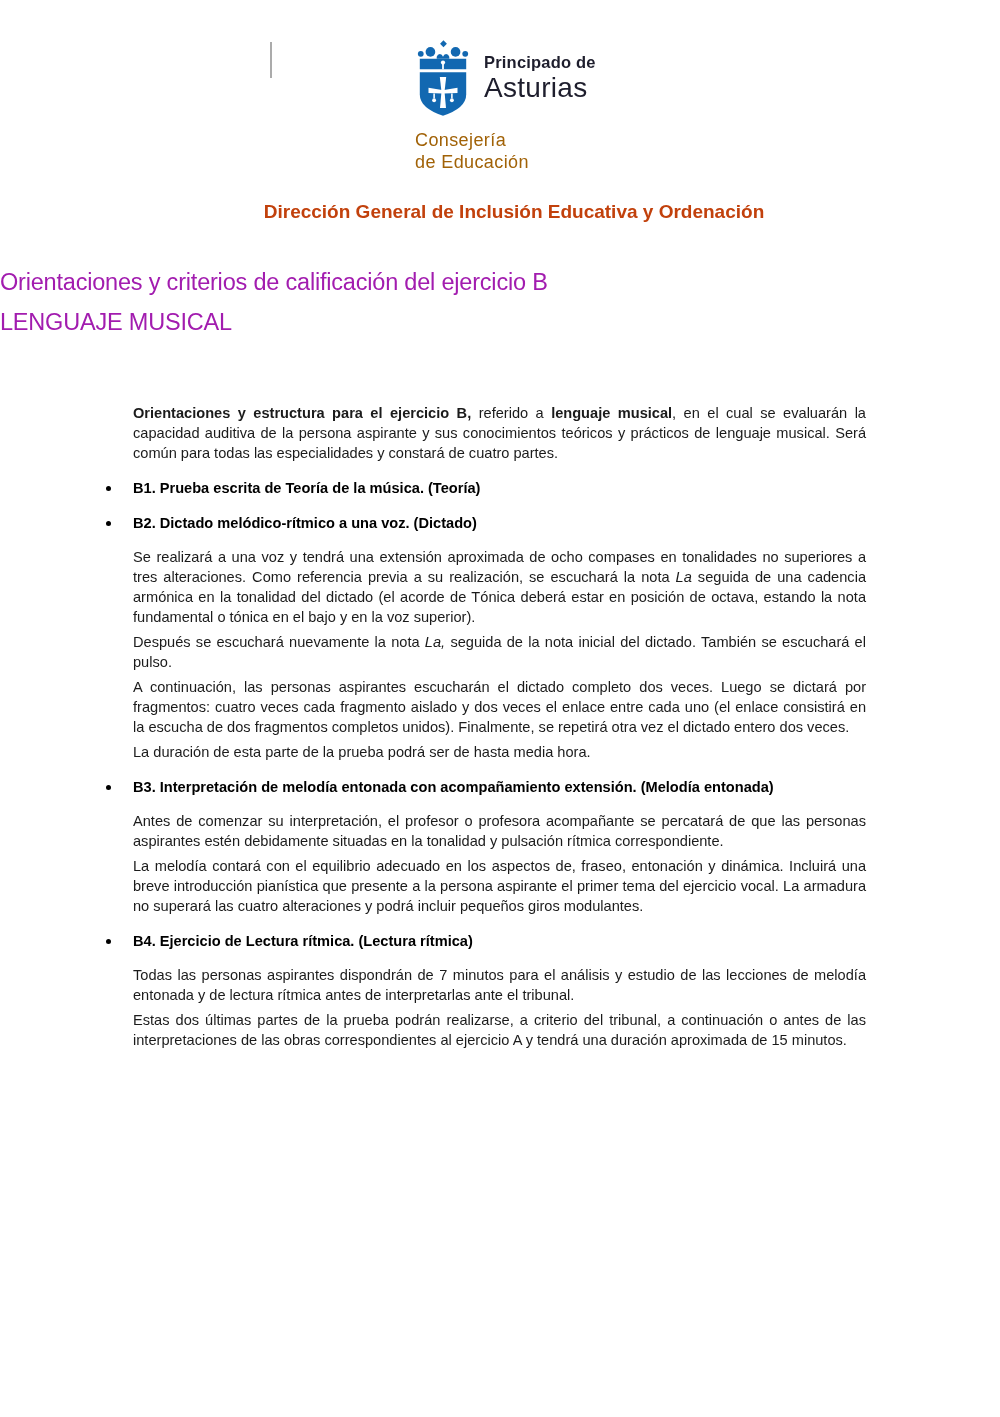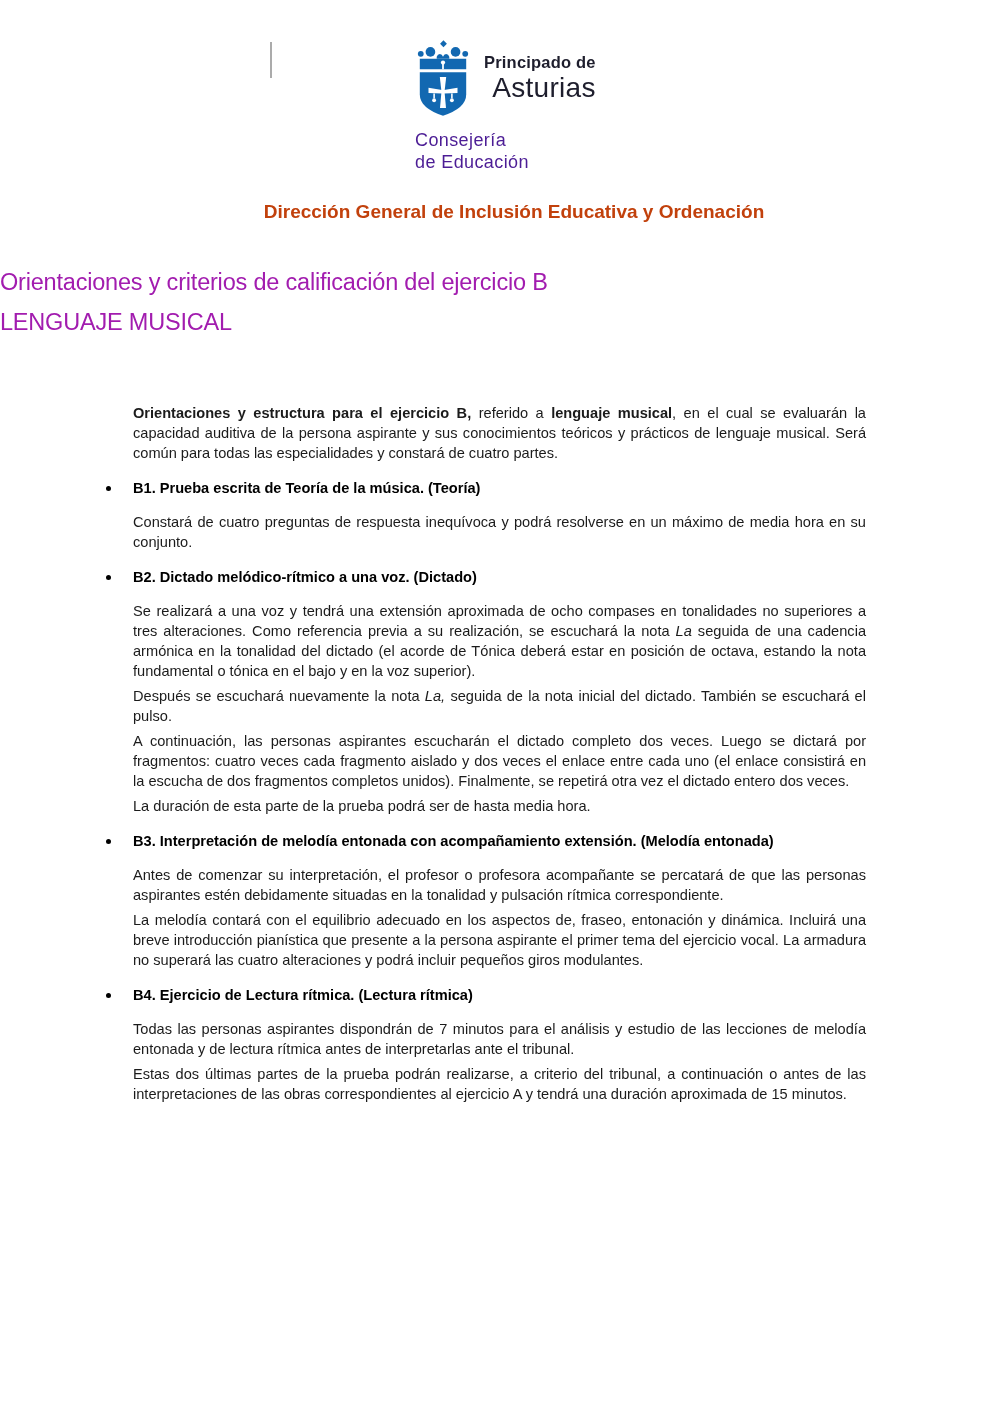--- a/index.html
+++ b/index.html
@@ -8,24 +8,24 @@
     width:1000px;height:1417px;
     background:#ffffff;
     font-family:"Liberation Sans","DejaVu Sans",sans-serif;
     color:#1b1b1b;
     overflow:hidden;
   }
   
   .tickmark{position:absolute;left:270px;top:42px;width:2px;height:36px;background:#ababab;}
   .logo{position:absolute;left:414px;top:40px;display:flex;align-items:flex-start;}
   .logo svg{display:block;}
-  .wordmark{margin-left:12px;margin-top:14px;color:#1e1e2d;line-height:1;text-align:right;}
+  .wordmark{margin-left:12px;margin-top:14px;color:#1e1e2d;line-height:1;}
   .wordmark .l1{font-size:16.5px;font-weight:bold;letter-spacing:.2px;}
   .wordmark .l2{font-size:28px;font-weight:normal;margin-top:3px;letter-spacing:.3px;}
-  .department{position:absolute;left:415px;top:129px;color:#4c1d95;font-size:18px;line-height:22px;letter-spacing:.4px;}
+  .department{position:absolute;left:415px;top:129px;color:#a16207;font-size:18px;line-height:22px;letter-spacing:.4px;}
   .subheader{
     position:absolute;left:0;top:201px;width:100%;
     text-align:center;font-weight:bold;font-size:19px;color:#c2410c;padding-left:14px;
   }
   .doc-title{position:absolute;left:0;top:269px;width:100%;text-align:left;color:#a21caf;}
   .doc-title .t1{font-size:23.5px;letter-spacing:-0.2px;}
   .doc-title .t2{font-size:23.5px;margin-top:13px;letter-spacing:-0.2px;}
   
   .content{
     position:absolute;left:133px;top:379px;width:733px;
@@ -100,21 +100,20 @@
   </div>
 
   <div class="content">
 
     <p class="intro"><span class="b">Orientaciones y estructura para el ejercicio B,</span><span> referido a </span><span class="b">lenguaje musical</span><span>, en el cual se evaluarán la capacidad auditiva de la persona aspirante y sus conocimientos teóricos y prácticos de lenguaje musical. Será común para todas las especialidades y constará de cuatro partes.</span></p>
 
     <div class="section-heading">
       <span class="bullet"></span>
       <span><span class="b">B1. Prueba escrita de Teoría de la música</span><span>. </span><span class="b">(Teoría)</span></span>
     </div>
-    <p class="gap-lg"><span>Constará de cuatro preguntas de respuesta inequívoca y podrá resolverse en un máximo de media hora en su conjunto.</span></p>
 
     <div class="section-heading">
       <span class="bullet"></span>
       <span><span class="b">B2. Dictado melódico-rítmico</span><span> a una voz</span><span class="b">. (Dictado)</span></span>
     </div>
     <p><span>Se realizará a una voz y tendrá una extensión aproximada de ocho compases en tonalidades no superiores a tres alteraciones. Como referencia previa a su realización, se escuchará la nota </span><span class="i">La</span><span> seguida de una cadencia armónica en la tonalidad del dictado (el acorde de Tónica deberá estar en posición de octava, estando la nota fundamental o tónica en el bajo y en la voz superior).</span></p>
     <p><span>Después se escuchará nuevamente la nota </span><span class="i">La,</span><span> seguida de la nota inicial del dictado. También se escuchará el pulso.</span></p>
     <p class="tight"><span>A continuación, las personas aspirantes escucharán el dictado completo dos veces. Luego se dictará por fragmentos: cuatro veces cada fragmento aislado y dos veces el enlace entre cada uno (el enlace consistirá en la escucha de dos fragmentos completos unidos). Finalmente, se repetirá otra vez el dictado entero dos veces.</span></p>
     <p><span>La duración de esta parte de la prueba podrá ser de hasta media hora.</span></p>
 

